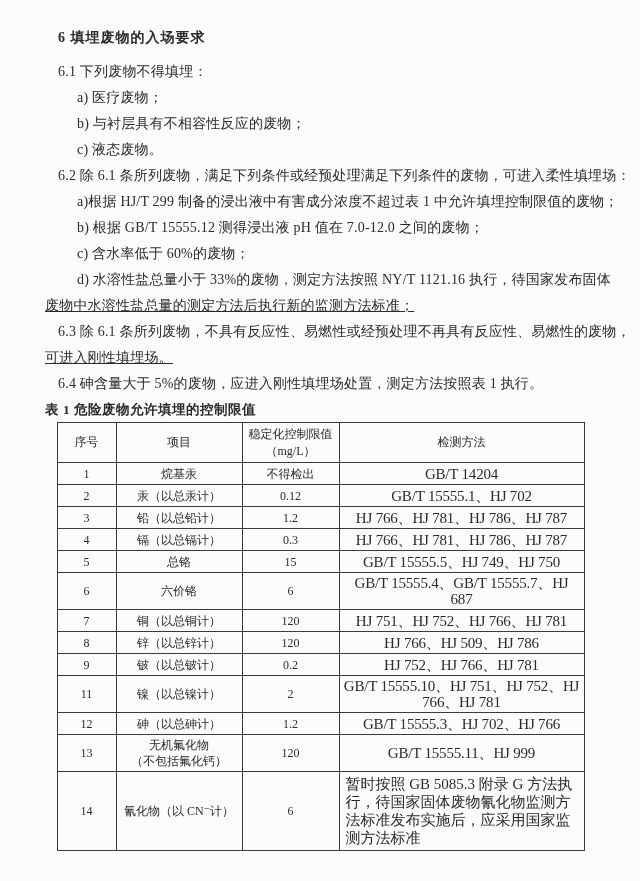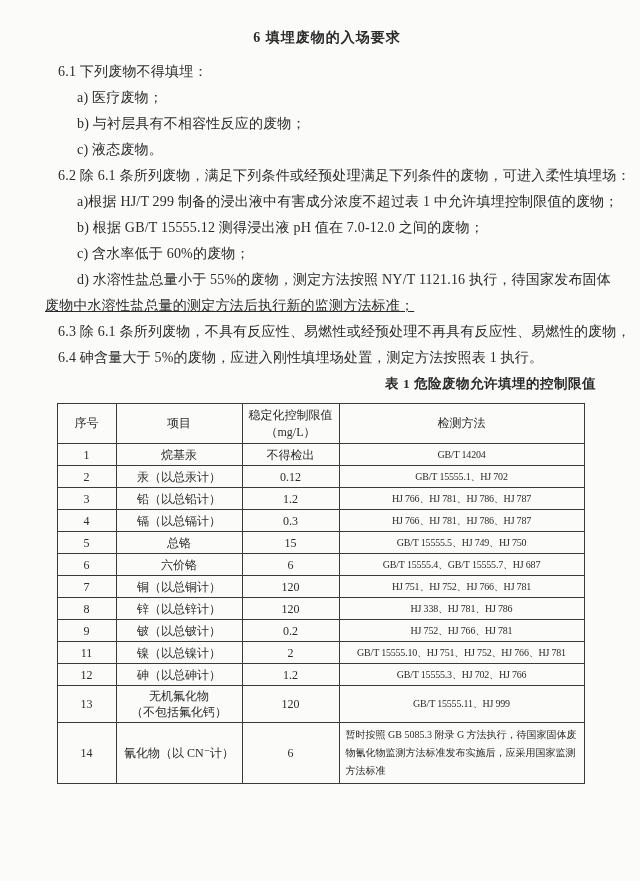--- a/index.html
+++ b/index.html
@@ -20,29 +20,29 @@
   .doc-line {
     font-size: 14px;
     line-height: 26px;
     white-space: nowrap;
     letter-spacing: 0.2px;
   }
   .indent-0 { padding-left: 0; text-decoration: underline; }
   .indent-1 { padding-left: 13px; }
   .indent-2 { padding-left: 32px; }
   .doc-line.bold { font-weight: bold; }
-  .doc-line.heading { margin-bottom: 8px; letter-spacing: 1px; text-align: center; }
+  .doc-line.heading { margin-bottom: 8px; letter-spacing: 1px; }
   
   .table-caption {
-    text-align: right;
+    text-align: left;
     font-weight: bold;
     font-size: 13.5px;
     line-height: 19px;
     margin-top: 3px;
-    margin-bottom: 10px;
+    margin-bottom: 3px;
     letter-spacing: 0.5px;
   }
   
   table.limits {
     border-collapse: collapse;
     table-layout: fixed;
     width: 527px;
     margin: 0 auto;
     font-size: 12px;
   }
@@ -55,21 +55,21 @@
     padding: 2px 4px;
     white-space: pre-line;
     overflow: hidden;
   }
   table.limits thead th { height: 40px; line-height: 17px; }
   table.limits tbody tr { height: 22px; }
   .col-no { width: 59px; }
   .col-item { width: 126px; }
   .col-limit { width: 97px; }
   .col-method { width: 245px; }
-  td.cell-method { font-size: 10px; letter-spacing: -0.2px; }
+  td.cell-method { font-size: 15px; letter-spacing: -0.2px; }
   td.cell-method.left {
     text-align: left;
     text-align-last: left;
     line-height: 18px;
     padding: 3px 6px;
     letter-spacing: 0;
   }
 </style>
 </head>
 <body>
@@ -79,23 +79,24 @@
   <div id="doc-lines">
       <div class="doc-line indent-1 bold heading">6 填埋废物的入场要求</div>
       <div class="doc-line indent-1">6.1 下列废物不得填埋：</div>
       <div class="doc-line indent-2">a) 医疗废物；</div>
       <div class="doc-line indent-2">b) 与衬层具有不相容性反应的废物；</div>
       <div class="doc-line indent-2">c) 液态废物。</div>
       <div class="doc-line indent-1">6.2 除 6.1 条所列废物，满足下列条件或经预处理满足下列条件的废物，可进入柔性填埋场：</div>
       <div class="doc-line indent-2">a)根据 HJ/T 299 制备的浸出液中有害成分浓度不超过表 1 中允许填埋控制限值的废物；</div>
       <div class="doc-line indent-2">b) 根据 GB/T 15555.12 测得浸出液 pH 值在 7.0-12.0 之间的废物；</div>
       <div class="doc-line indent-2">c) 含水率低于 60%的废物；</div>
-      <div class="doc-line indent-2">d) 水溶性盐总量小于 55%的废物，测定方法按照 NY/T 1121.16 执行，待国家发布固体</div>
+      <div class="doc-line indent-2">d) 水溶性盐总量小于 33%的废物，测定方法按照 NY/T 1121.16 执行，待国家发布固体</div>
       <div class="doc-line indent-0">废物中水溶性盐总量的测定方法后执行新的监测方法标准；</div>
       <div class="doc-line indent-1">6.3 除 6.1 条所列废物，不具有反应性、易燃性或经预处理不再具有反应性、易燃性的废物，</div>
+      <div class="doc-line indent-0">可进入刚性填埋场。</div>
       <div class="doc-line indent-1">6.4 砷含量大于 5%的废物，应进入刚性填埋场处置，测定方法按照表 1 执行。</div>
     </div>
 
   <div class="table-caption">表 1 危险废物允许填埋的控制限值</div>
 
   <table class="limits">
     <colgroup>
       <col class="col-no">
       <col class="col-item">
       <col class="col-limit">
@@ -150,21 +151,21 @@
         <tr>
           <td class="cell-no">7</td>
           <td class="cell-item">铜（以总铜计）</td>
           <td class="cell-limit">120</td>
           <td class="cell-method">HJ 751、HJ 752、HJ 766、HJ 781</td>
         </tr>
         <tr>
           <td class="cell-no">8</td>
           <td class="cell-item">锌（以总锌计）</td>
           <td class="cell-limit">120</td>
-          <td class="cell-method">HJ 338、HJ 781、HJ 786</td>
+          <td class="cell-method">HJ 766、HJ 509、HJ 786</td>
         </tr>
         <tr>
           <td class="cell-no">9</td>
           <td class="cell-item">铍（以总铍计）</td>
           <td class="cell-limit">0.2</td>
           <td class="cell-method">HJ 752、HJ 766、HJ 781</td>
         </tr>
         <tr>
           <td class="cell-no">11</td>
           <td class="cell-item">镍（以总镍计）</td>

